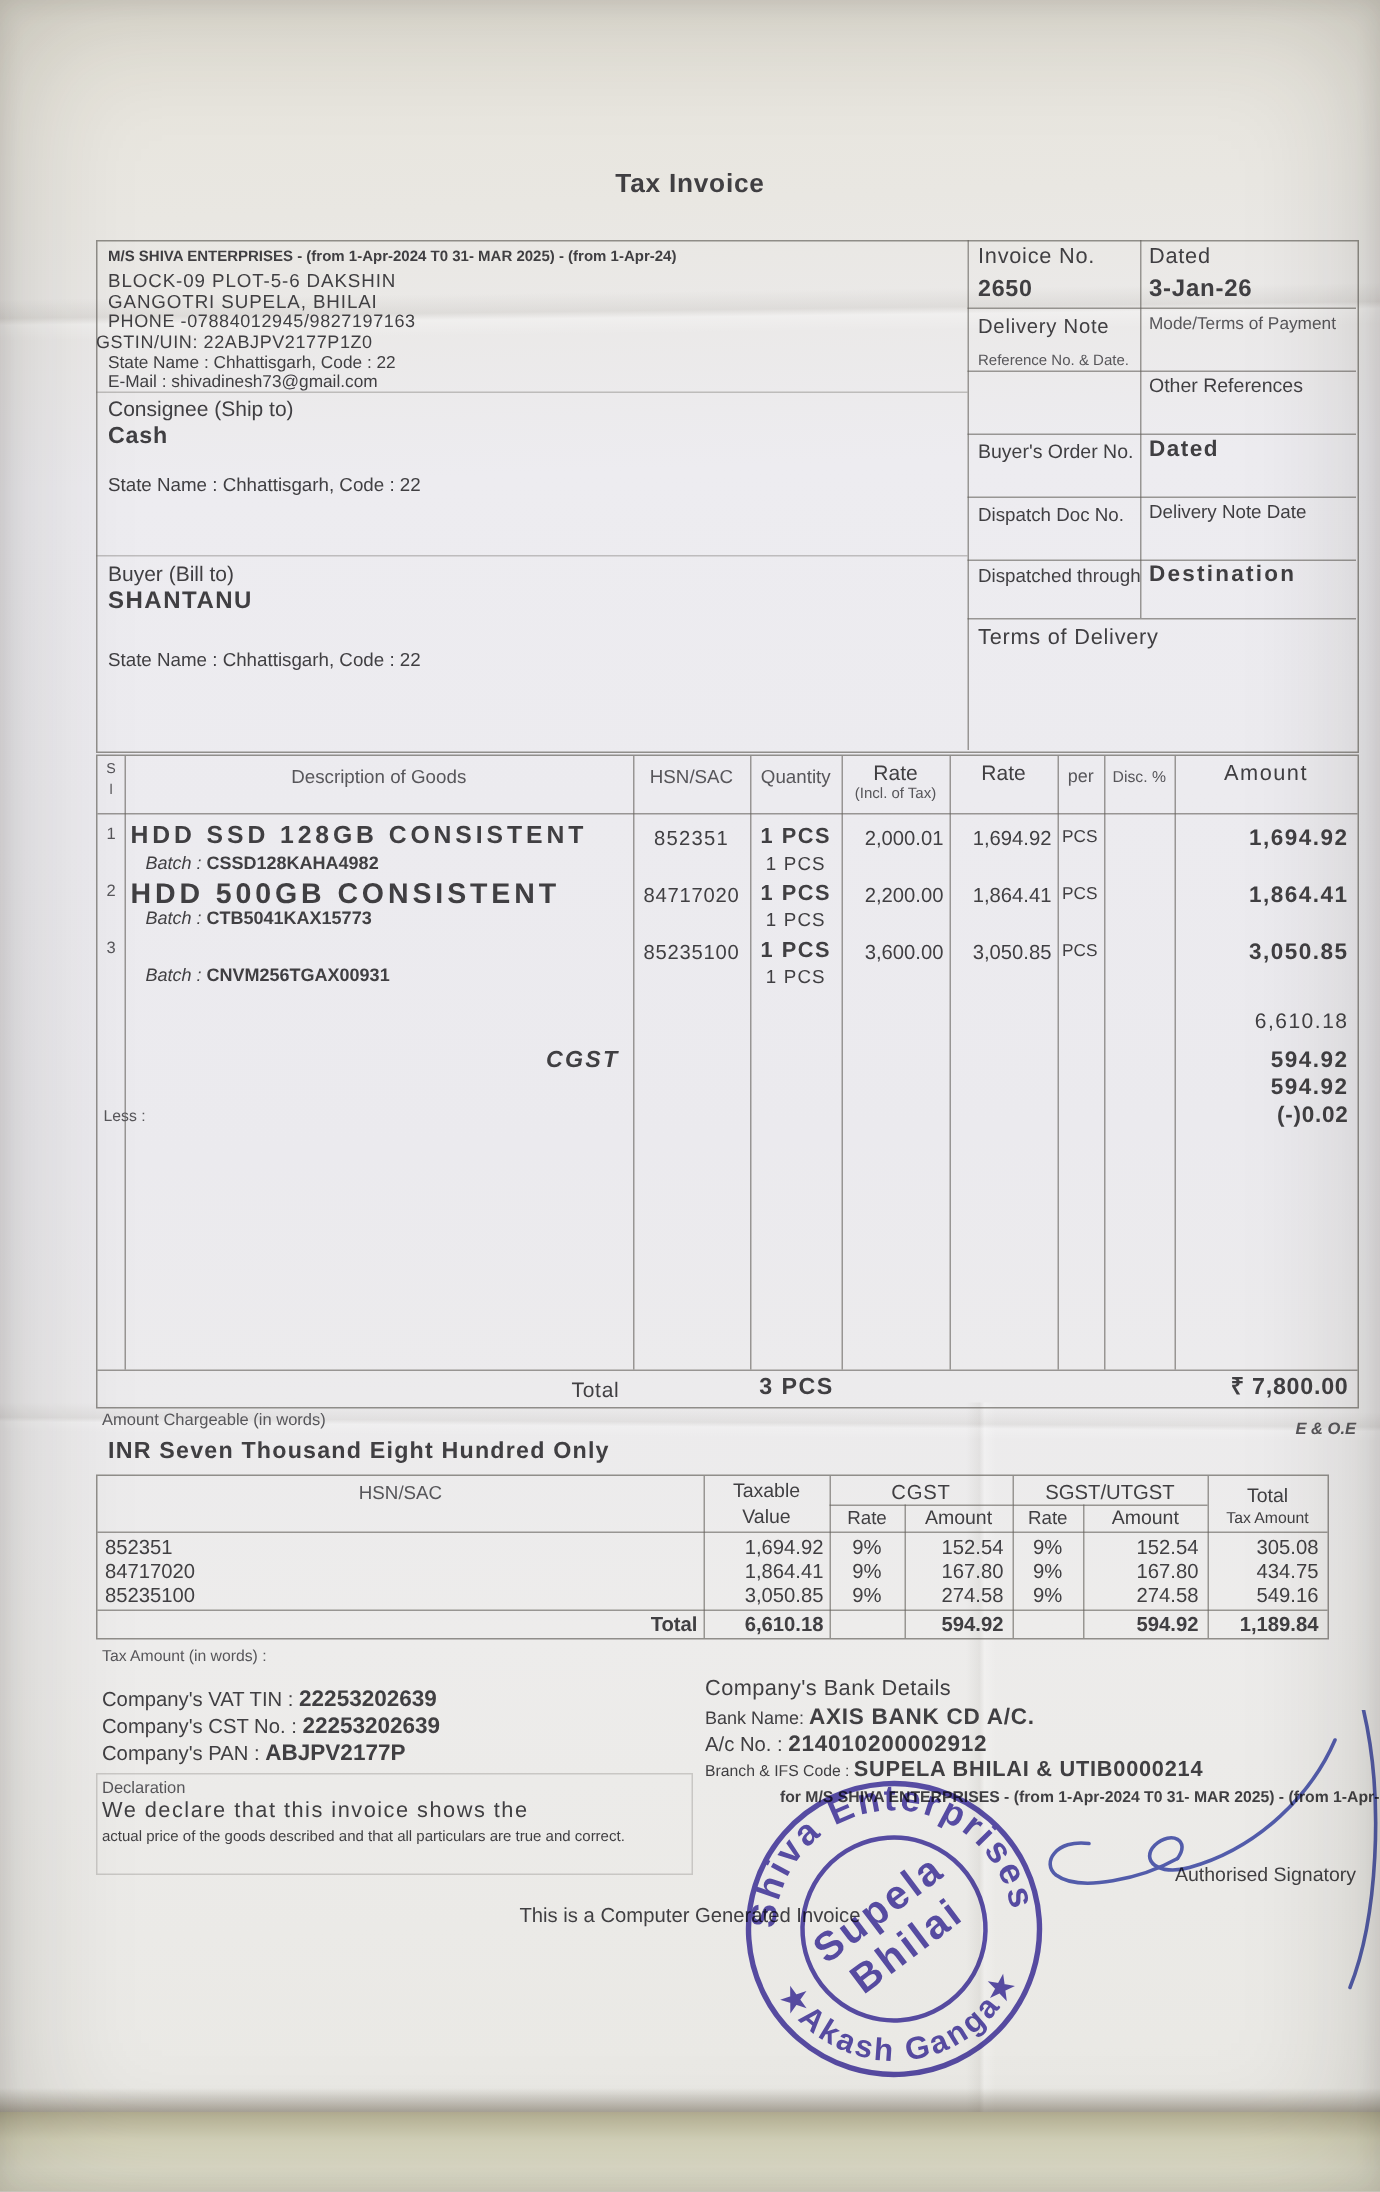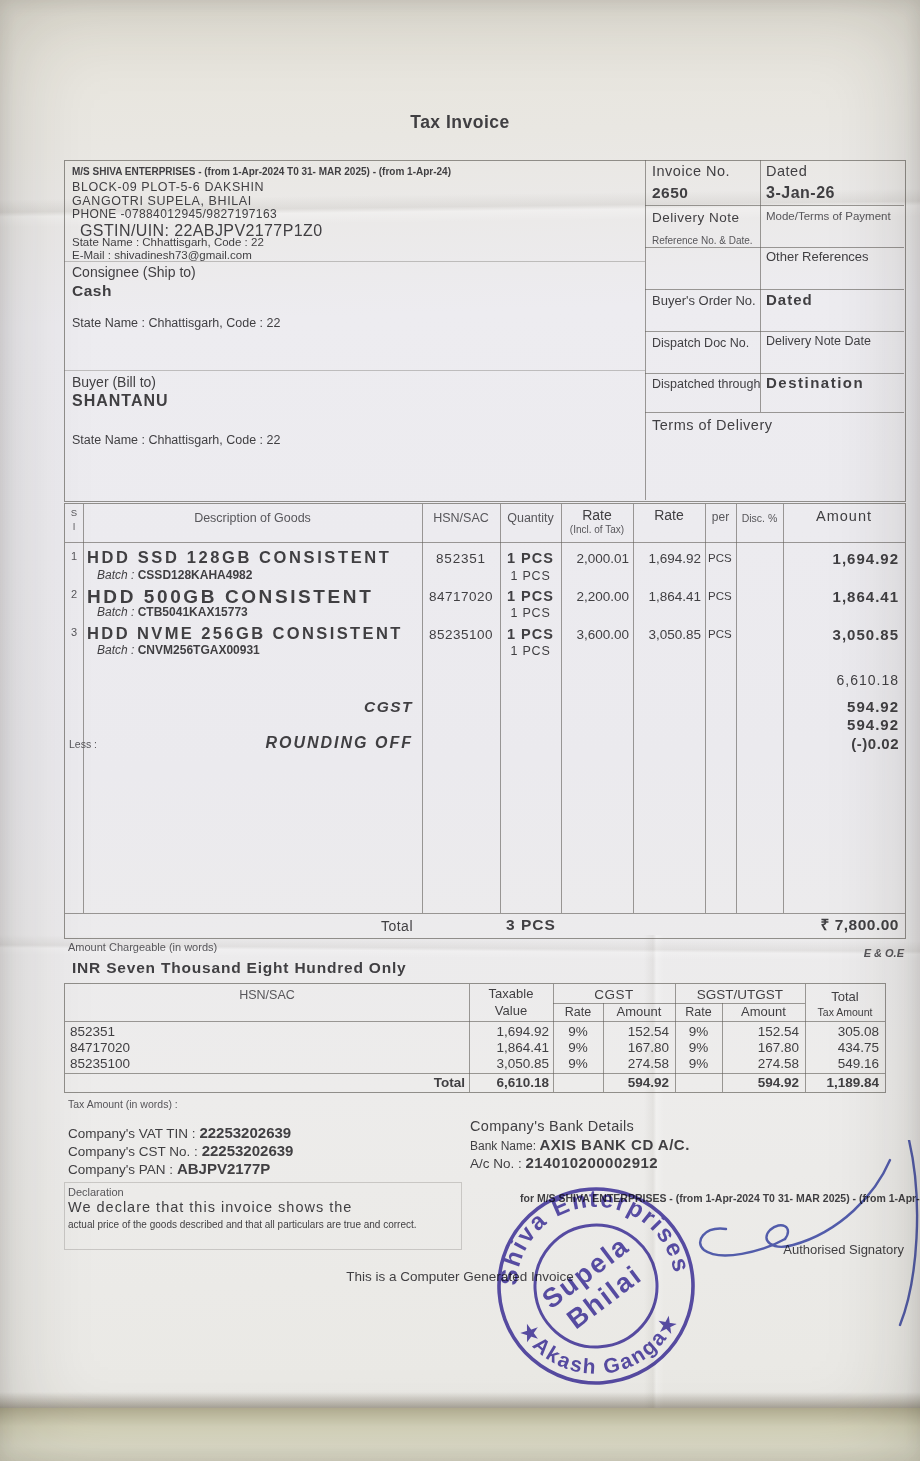--- a/index.html
+++ b/index.html
@@ -52,21 +52,21 @@
   <div class="ln" style="left:645px;top:331px;width:259px;height:1px"></div>
   <div class="ln" style="left:645px;top:373px;width:259px;height:1px"></div>
   <div class="ln" style="left:645px;top:412px;width:259px;height:1px"></div>
   <div class="lnl" style="left:64px;top:261px;width:581px;height:1px"></div>
   <div class="lnl" style="left:64px;top:370px;width:581px;height:1px"></div>
 
   <div class="c b" style="left:72px;top:166px;font-size:10px">M/S SHIVA ENTERPRISES - (from 1-Apr-2024 T0 31- MAR 2025) - (from 1-Apr-24)</div>
   <div class="c" style="left:72px;top:180px;font-size:12.5px;letter-spacing:.6px">BLOCK-09 PLOT-5-6 DAKSHIN</div>
   <div class="c" style="left:72px;top:194px;font-size:12.5px;letter-spacing:.6px">GANGOTRI SUPELA, BHILAI</div>
   <div class="c" style="left:72px;top:208px;font-size:12px;letter-spacing:.4px">PHONE -07884012945/9827197163</div>
-  <div class="c" style="left:80px;top:222px;font-size:16px;letter-spacing:.4px">GSTIN/UIN: 22ABJPV2177P1Z0</div>
+  <div class="c" style="left:64px;top:222px;font-size:12px;letter-spacing:.4px">GSTIN/UIN: 22ABJPV2177P1Z0</div>
   <div class="c" style="left:72px;top:236px;font-size:11.5px">State Name :  Chhattisgarh, Code : 22</div>
   <div class="c" style="left:72px;top:249px;font-size:11.5px">E-Mail :  shivadinesh73@gmail.com</div>
 
   <div class="c" style="left:72px;top:264px;font-size:14px">Consignee (Ship to)</div>
   <div class="c b" style="left:72px;top:282px;font-size:15.5px;letter-spacing:.5px">Cash</div>
   <div class="c" style="left:72px;top:316px;font-size:12.5px">State Name :  Chhattisgarh, Code : 22</div>
 
   <div class="c" style="left:72px;top:374px;font-size:14px">Buyer (Bill to)</div>
   <div class="c b" style="left:72px;top:392px;font-size:16px;letter-spacing:1px">SHANTANU</div>
   <div class="c" style="left:72px;top:433px;font-size:12.5px">State Name :  Chhattisgarh, Code : 22</div>
@@ -128,36 +128,34 @@
     <div class="c" style="left:32px;top:102px;font-size:12px"><span class="i">Batch :</span>&nbsp;<span class="b">CTB5041KAX15773</span></div>
     <div class="c ctr" style="left:357px;top:85px;width:78px;font-size:13.5px;letter-spacing:.5px">84717020</div>
     <div class="c ctr b" style="left:435px;top:84px;width:61px;font-size:14.5px;letter-spacing:1px">1 PCS</div>
     <div class="c ctr" style="left:435px;top:102px;width:61px;font-size:12.5px;letter-spacing:.8px">1 PCS</div>
     <div class="c rt" style="left:496px;top:85px;width:68px;font-size:13.5px">2,200.00</div>
     <div class="c rt" style="left:568px;top:85px;width:68px;font-size:13.5px">1,864.41</div>
     <div class="c" style="left:643px;top:86px;font-size:11.5px">PCS</div>
     <div class="c rt b" style="left:718px;top:84px;width:116px;font-size:15px;letter-spacing:1px">1,864.41</div>
 
     <div class="c ctr dim" style="left:0;top:122px;width:18px;font-size:11px">3</div>
-    <div class="c b" style="left:22px;top:120px;font-size:16.5px;letter-spacing:2.4px">HDD NVME 256GB CONSISTENT</div>
     <div class="c" style="left:32px;top:140px;font-size:12px"><span class="i">Batch :</span>&nbsp;<span class="b">CNVM256TGAX00931</span></div>
     <div class="c ctr" style="left:357px;top:123px;width:78px;font-size:13.5px;letter-spacing:.5px">85235100</div>
     <div class="c ctr b" style="left:435px;top:122px;width:61px;font-size:14.5px;letter-spacing:1px">1 PCS</div>
     <div class="c ctr" style="left:435px;top:140px;width:61px;font-size:12.5px;letter-spacing:.8px">1 PCS</div>
     <div class="c rt" style="left:496px;top:123px;width:68px;font-size:13.5px">3,600.00</div>
     <div class="c rt" style="left:568px;top:123px;width:68px;font-size:13.5px">3,050.85</div>
     <div class="c" style="left:643px;top:124px;font-size:11.5px">PCS</div>
     <div class="c rt b" style="left:718px;top:122px;width:116px;font-size:15px;letter-spacing:1px">3,050.85</div>
 
     <div class="c rt" style="left:718px;top:168px;width:116px;font-size:14px;letter-spacing:1px">6,610.18</div>
     <div class="c rt b i" style="left:18px;top:194px;width:330px;font-size:15.5px;letter-spacing:1.5px">CGST</div>
     <div class="c rt b" style="left:718px;top:194px;width:116px;font-size:15px;letter-spacing:1px">594.92</div>
     <div class="c rt b" style="left:718px;top:212px;width:116px;font-size:15px;letter-spacing:1px">594.92</div>
     <div class="c dim" style="left:4px;top:234px;font-size:10.5px">Less :</div>
-    <div class="c rt b i" style="left:18px;top:230px;width:330px;font-size:16px;letter-spacing:2px">ROUNDING OFF</div>
     <div class="c rt b" style="left:718px;top:231px;width:116px;font-size:15px;letter-spacing:.5px">(-)0.02</div>
 
     <div class="c rt" style="left:18px;top:414px;width:330px;font-size:14px;letter-spacing:.5px">Total</div>
     <div class="c ctr b" style="left:426px;top:412px;width:80px;font-size:15.5px;letter-spacing:1px">3 PCS</div>
     <div class="c rt b" style="left:700px;top:412px;width:134px;font-size:15.5px;letter-spacing:.5px">₹ 7,800.00</div>
   </div>
 
   <div class="c dim" style="left:68px;top:941px;font-size:11px">Amount Chargeable (in words)</div>
   <div class="c rt i b dim" style="left:810px;top:947px;width:94px;font-size:11px">E &amp; O.E</div>
   <div class="c b" style="left:72px;top:959px;font-size:15.5px;letter-spacing:.8px">INR Seven Thousand Eight Hundred Only</div>
@@ -219,20 +217,21 @@
 
   <div class="c dim" style="left:68px;top:1098px;font-size:10.5px">Tax Amount (in words) :</div>
 
   <div class="c" style="left:68px;top:1124px;font-size:13.5px"><span>Company's VAT TIN :</span>&nbsp;<span class="b" style="font-size:15px">22253202639</span></div>
   <div class="c" style="left:68px;top:1142px;font-size:13.5px"><span>Company's CST No.  :</span>&nbsp;<span class="b" style="font-size:15px">22253202639</span></div>
   <div class="c" style="left:68px;top:1160px;font-size:13.5px"><span>Company's PAN  :</span>&nbsp;<span class="b" style="font-size:15px">ABJPV2177P</span></div>
 
   <div class="c" style="left:470px;top:1118px;font-size:14.5px;letter-spacing:.3px">Company's Bank Details</div>
   <div class="c" style="left:470px;top:1136px;font-size:12px"><span>Bank Name:</span>&nbsp;<span class="b" style="font-size:15px;letter-spacing:.5px">AXIS BANK  CD A/C.</span></div>
   <div class="c" style="left:470px;top:1154px;font-size:13.5px"><span>A/c No. :</span>&nbsp;<span class="b" style="font-size:15px;letter-spacing:.5px">214010200002912</span></div>
+  <div class="c" style="left:470px;top:1172px;font-size:10.5px"><span>Branch &amp; IFS Code :</span>&nbsp;<span class="b" style="font-size:14.5px;letter-spacing:.5px">SUPELA BHILAI &amp; UTIB0000214</span></div>
 
   <div class="boxl" style="left:64px;top:1182px;width:396px;height:66px"></div>
   <div class="c dim" style="left:68px;top:1186px;font-size:11px">Declaration</div>
   <div class="c" style="left:68px;top:1199px;font-size:14.5px;letter-spacing:1px">We declare that this invoice shows the</div>
   <div class="c" style="left:68px;top:1219px;font-size:10px">actual price of the goods described and that all particulars are true and correct.</div>
 
   <div class="c rt b" style="left:520px;top:1192px;width:384px;font-size:10.5px">for M/S SHIVA ENTERPRISES - (from 1-Apr-2024 T0 31- MAR 2025) - (from 1-Apr-24)</div>
   <div class="c rt" style="left:712px;top:1243px;width:192px;font-size:13px">Authorised Signatory</div>
 
   <div class="c ctr" style="left:300px;top:1269px;width:320px;font-size:13.5px">This is a Computer Generated Invoice</div>

